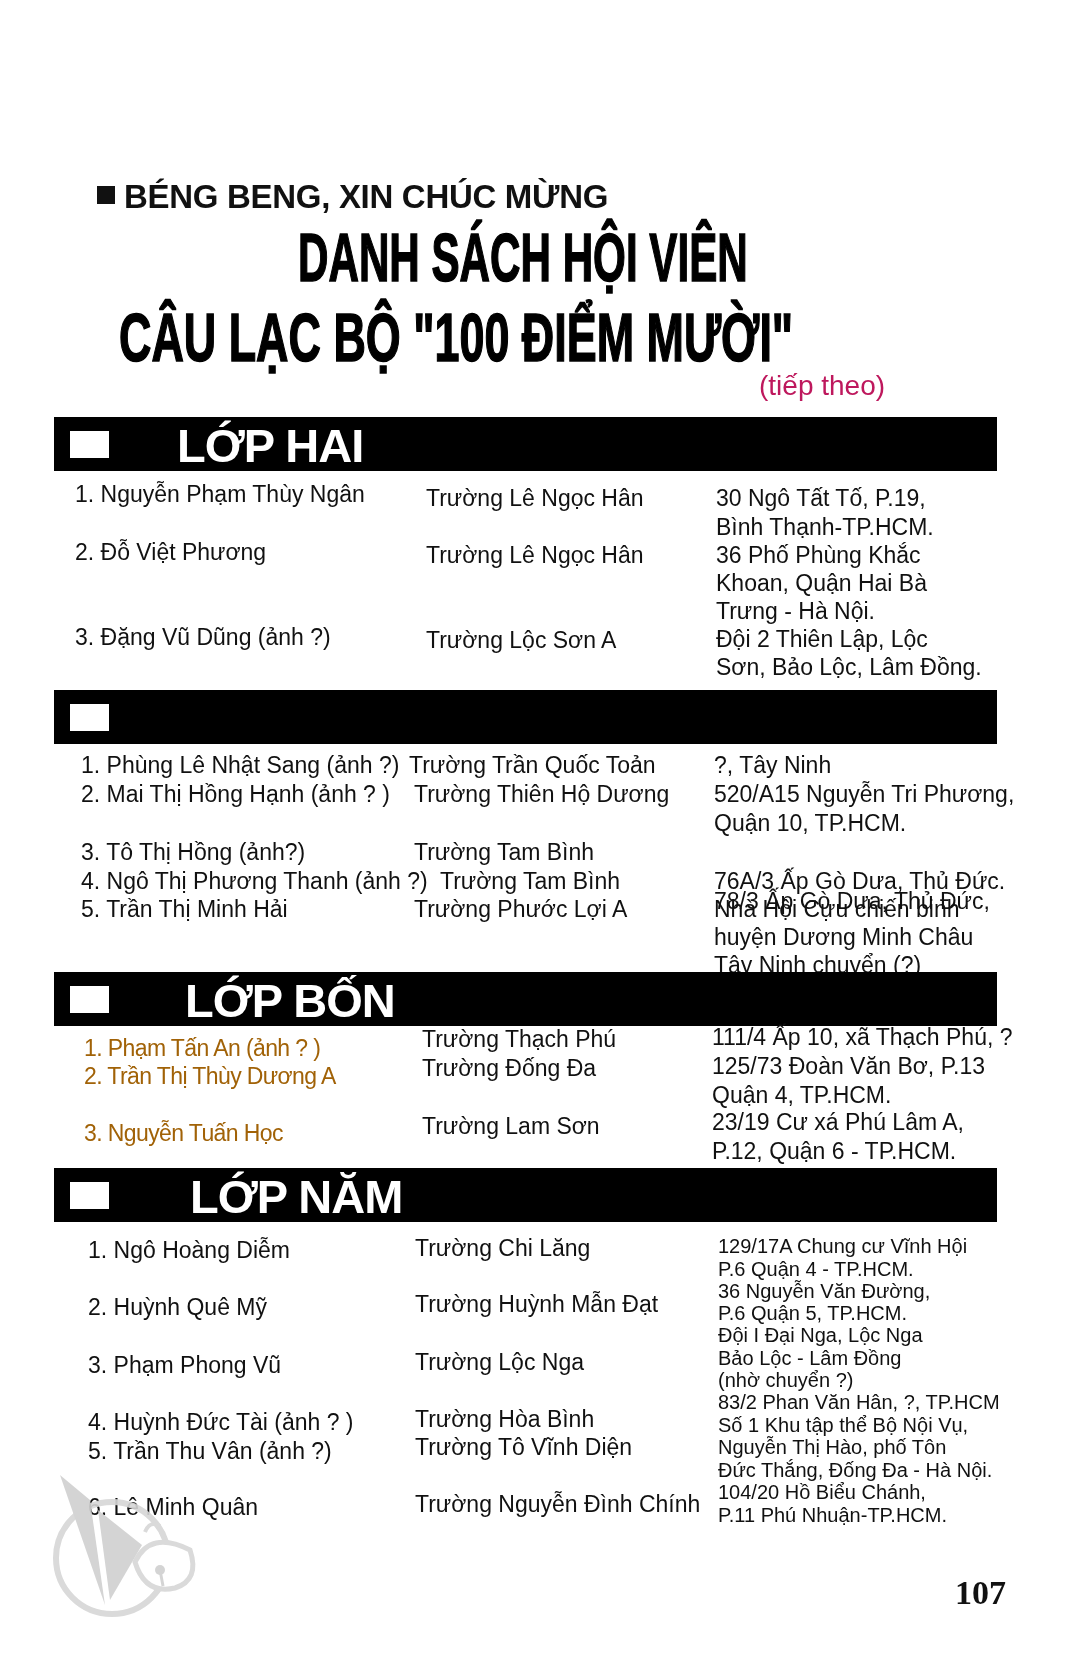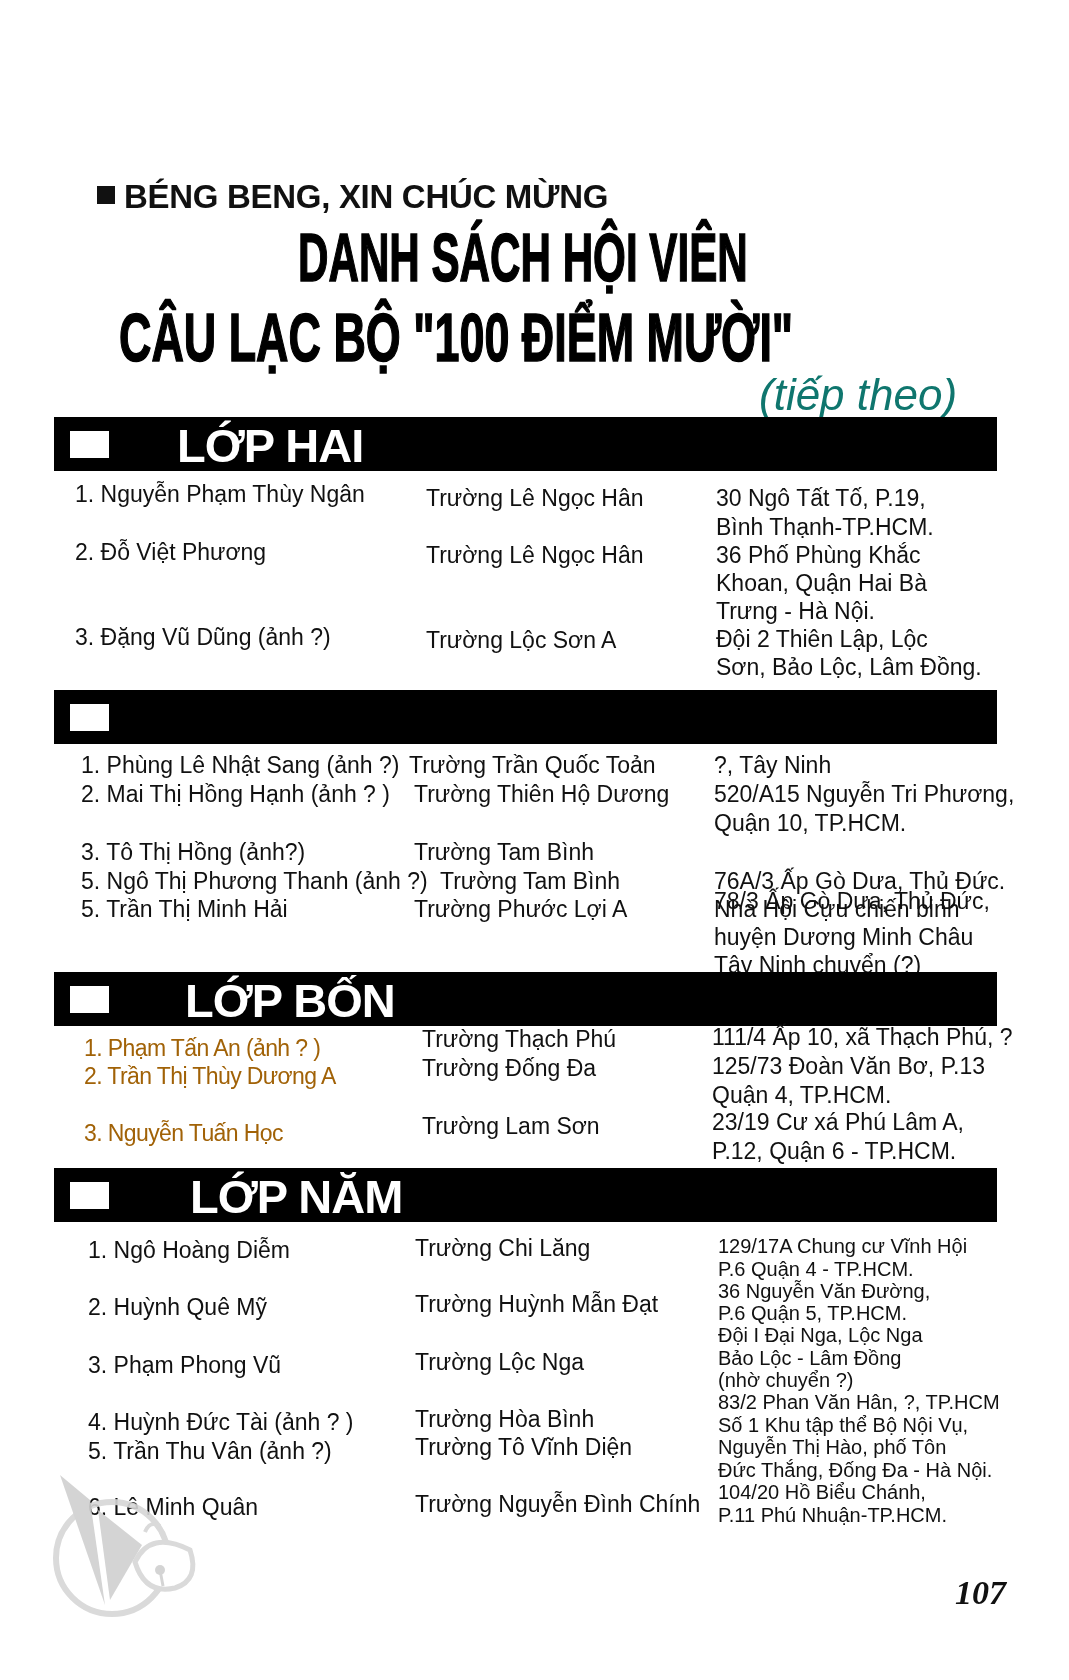--- a/index.html
+++ b/index.html
@@ -3,28 +3,28 @@
 <meta charset="utf-8">
 <style>
   html, body { margin: 0; padding: 0; background: #ffffff; }
   body { width: 1069px; height: 1680px; position: relative; overflow: hidden; color: #111; }
   .abs { position: absolute; white-space: nowrap; }
   .kicker { font-family: "Liberation Sans", sans-serif; font-weight: bold; font-size: 33px; letter-spacing: -0.3px; color:#111; }
   .kicker-sq { width: 18px; height: 18px; background: #111; }
   .title { font-family: "Liberation Sans", sans-serif; font-weight: 900; color:#000; transform-origin: left top; -webkit-text-stroke: 1.5px #000; }
   .title-1 { font-size: 68px; transform: scaleX(0.62); }
   .title-2 { font-size: 68px; transform: scaleX(0.66); }
-  .subtitle { font-family: "Liberation Sans", sans-serif; font-style: italic; font-size: 44px; color:#0f766e; }
+  .subtitle { font-family: "Liberation Sans", sans-serif; font-size: 28px; color:#be185d; }
   .bar { position: absolute; left: 54px; width: 943px; height: 54px; background: #000; }
   .bar-sq { position: absolute; left: 16px; top: 14px; width: 39px; height: 27px; background: #fff; }
   .bar-label { position: absolute; top: 2px; font-family: "Liberation Sans", sans-serif; font-weight: bold; font-size: 47px; color: #fff; letter-spacing: -1px; line-height: 54px; }
   .t { font-family: "Liberation Sans", sans-serif; font-size: 23px; line-height: 28px; height: 28px; color: #111; }
   .t-cond { font-family: "Liberation Sans", sans-serif; font-size: 23px; line-height: 28px; height: 28px; color: #a16207; letter-spacing: -0.6px; }
   .t-small { font-family: "Liberation Sans", sans-serif; font-size: 20px; line-height: 22px; height: 22px; color: #111; }
-  .page-no { font-family: "Liberation Serif", serif; font-weight: bold; font-style: italic; font-size: 34px; color: #111; }
+  .page-no { font-family: "Liberation Serif", serif; font-weight: bold; font-size: 34px; color: #111; }
   .logo { position: absolute; left: 50px; top: 1470px; width: 160px; height: 150px; opacity: 0.9; }
 </style>
 </head>
 <body>
 
 <div class="abs kicker-sq" style="left:97px; top:186px;"></div>
 <div class="abs kicker" style="left:124px; top:178px;">BÉNG BENG, XIN CHÚC MỪNG</div>
 <div class="abs title title-1" style="left:298px; top:218px;">DANH SÁCH HỘI VIÊN</div>
 <div class="abs title title-2" style="left:119px; top:298px;">CÂU LẠC BỘ "100 ĐIỂM MƯỜI"</div>
 <div class="abs subtitle" style="left:759px; top:370px;">(tiếp theo)</div>
@@ -66,21 +66,21 @@
     <span class="abs t" style="left:414px; top:780px;">Trường Thiên Hộ Dương</span>
     <span class="abs t" style="left:714px; top:780px;">520/A15 Nguyễn Tri Phương,</span>
     <span class="abs t" style="left:714px; top:809px;">Quận 10, TP.HCM.</span>
   </div>
   <div>
     <span class="abs t" style="left:81px; top:838px;">3. Tô Thị Hồng (ảnh?)</span>
     <span class="abs t" style="left:414px; top:838px;">Trường Tam Bình</span>
     <span class="abs t" style="left:714px; top:887px;">78/3 Ấp Gò Dưa, Thủ Đức,</span>
   </div>
   <div>
-    <span class="abs t" style="left:81px; top:867px;">5. Ngô Thị Phương Thanh (ảnh ?)</span>
+    <span class="abs t" style="left:81px; top:867px;">4. Ngô Thị Phương Thanh (ảnh ?)</span>
 
     <span class="abs t" style="left:714px; top:867px;">76A/3 Ấp Gò Dưa, Thủ Đức.</span>
   </div>
   <div>
     <span class="abs t" style="left:81px; top:895px;">5. Trần Thị Minh Hải</span>
     <span class="abs t" style="left:414px; top:895px;">Trường Phước Lợi A</span>
     <span class="abs t" style="left:714px; top:895px;">Nhà Hội Cựu chiến binh</span>
     <span class="abs t" style="left:714px; top:923px;">huyện Dương Minh Châu</span>
     <span class="abs t" style="left:714px; top:951px;">Tây Ninh chuyển (?)</span>
   </div>

